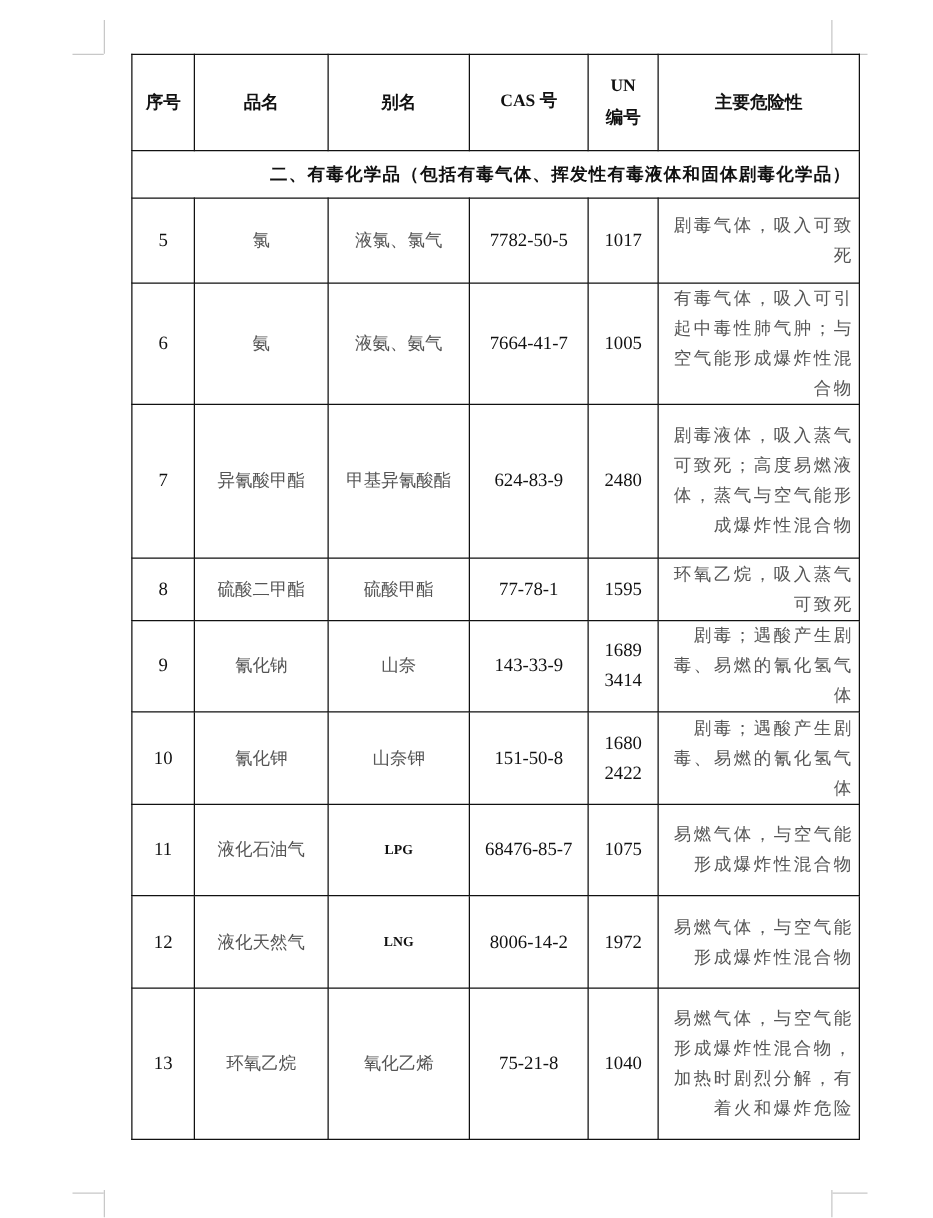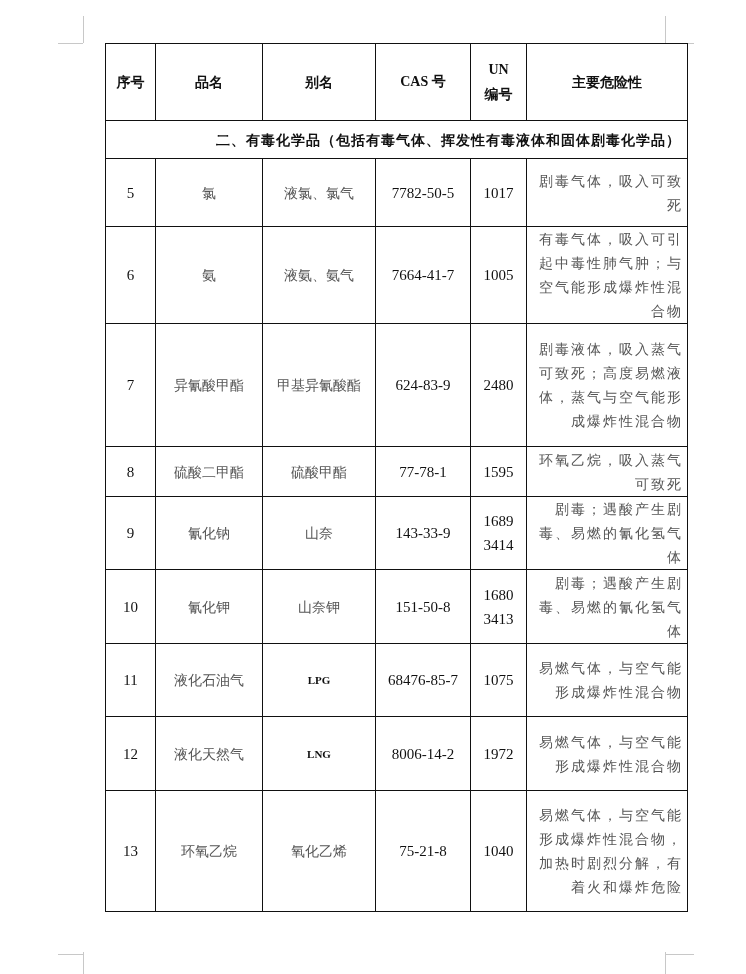--- a/index.html
+++ b/index.html
@@ -115,21 +115,21 @@
     <td class="hazard">剧毒；遇酸产生剧毒、易燃的氰化氢气体</td>
   </tr>
 
   <tr style="height:74px">
     <td class="num">10</td>
     <td>氰化钾</td>
     <td>山奈钾</td>
     <td class="lat">151-50-8</td>
     <td class="num un-two">
       <span>1680</span>
-      <span>3413</span>
+      <span>2422</span>
     </td>
     <td class="hazard">剧毒；遇酸产生剧毒、易燃的氰化氢气体</td>
   </tr>
 
 
   <tr style="height:73px">
     <td class="num">11</td>
     <td>液化石油气</td>
     <td class="bold-lat">LPG</td>
     <td class="lat">68476-85-7</td>

